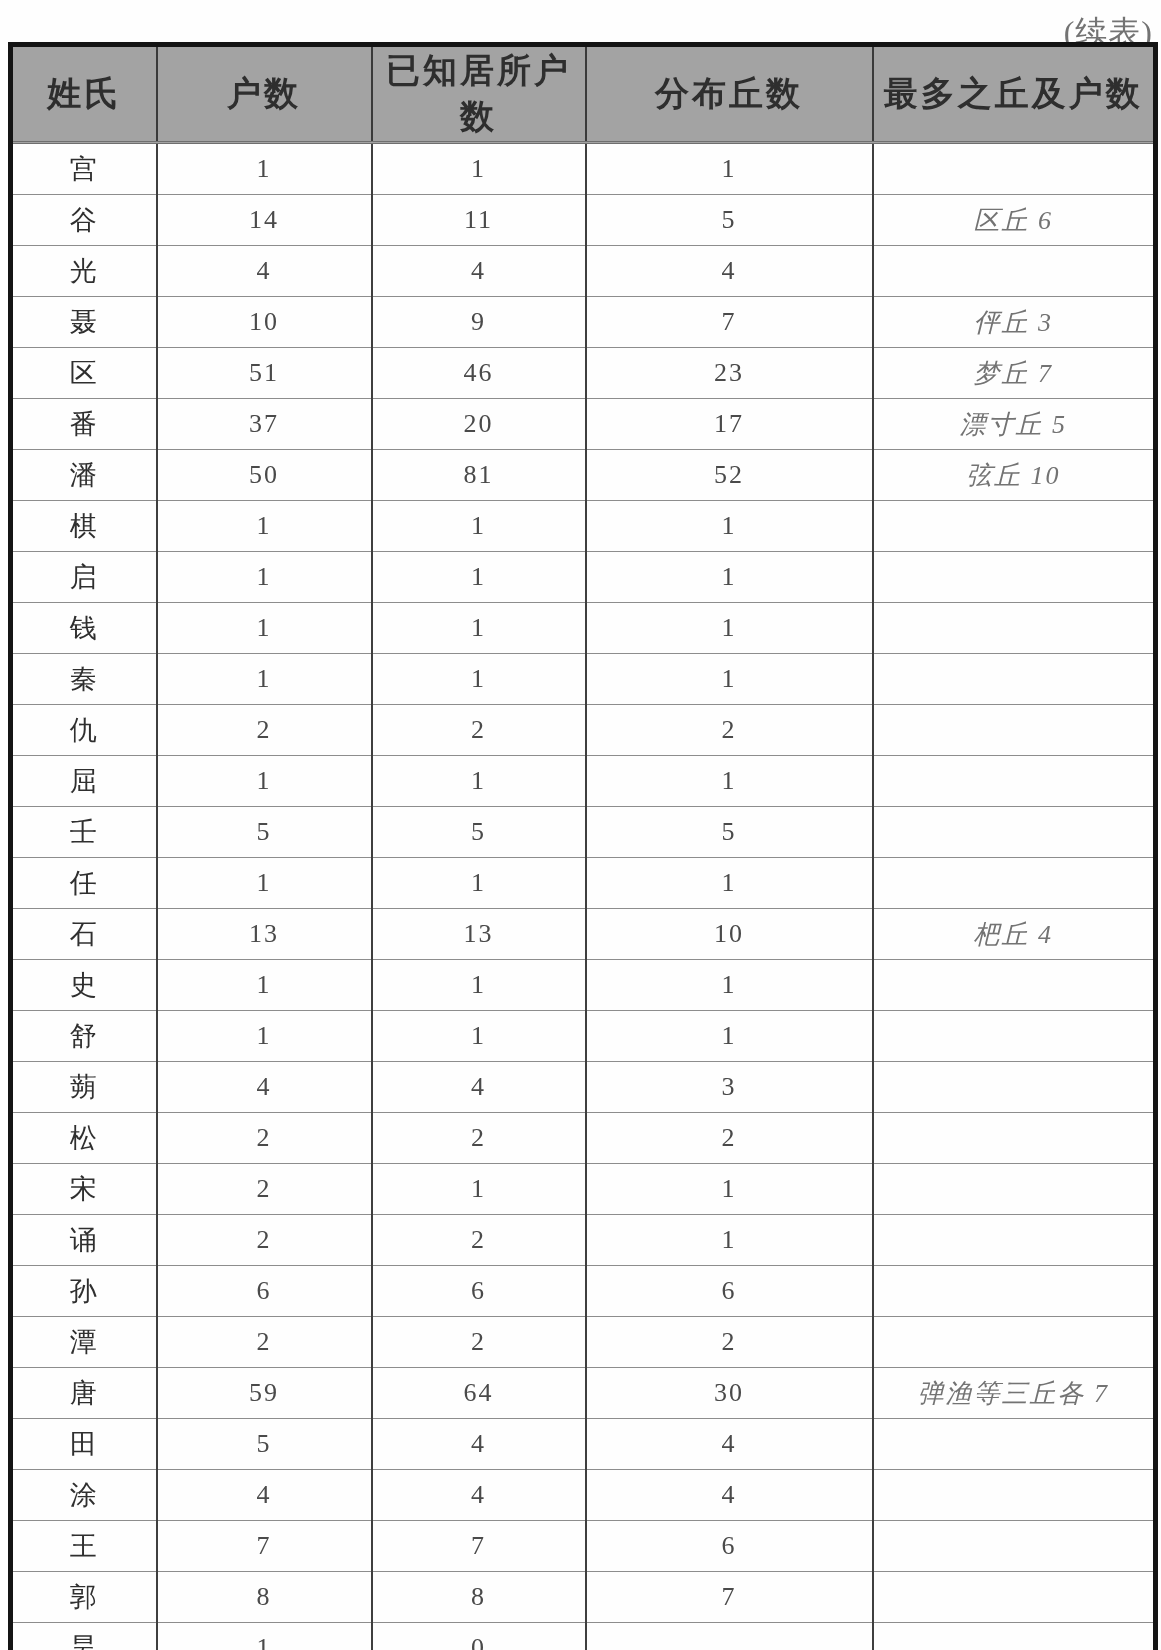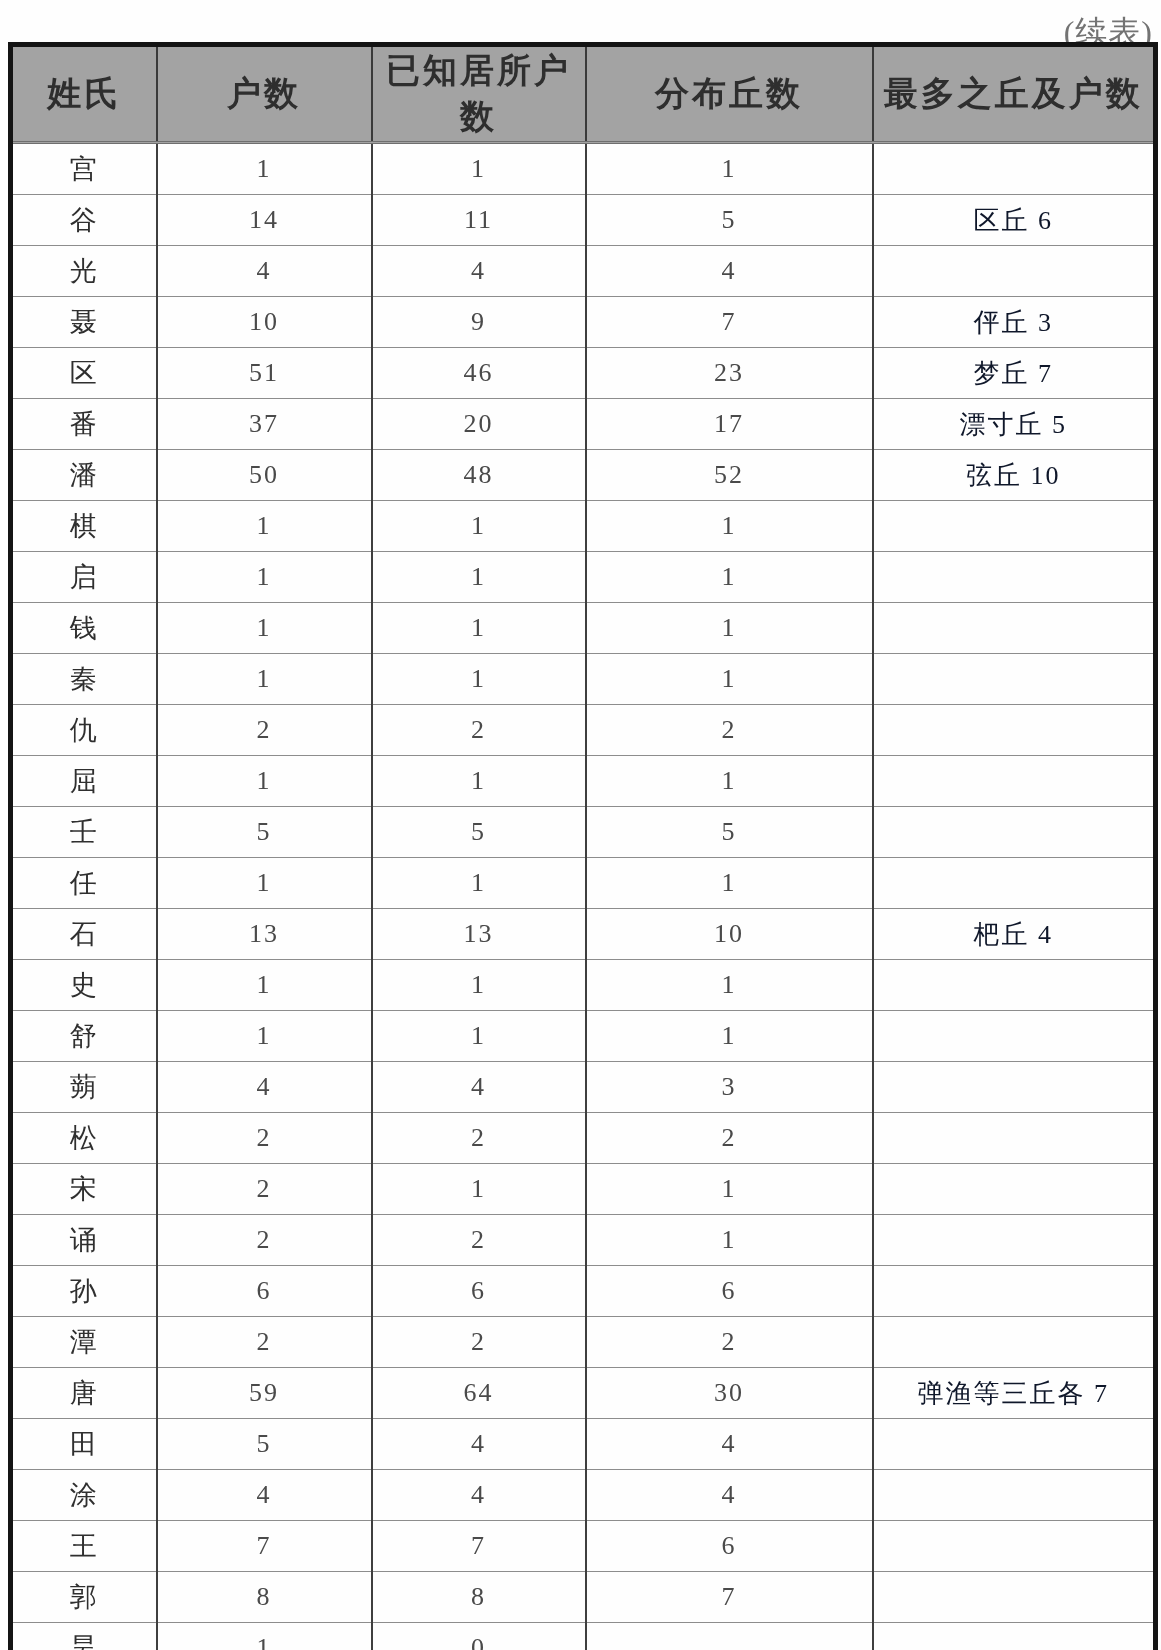--- a/index.html
+++ b/index.html
@@ -68,21 +68,22 @@
   tbody tr:first-child td { border-top: none; }
   tbody td.surname {
     color: #2f2f2f;
     font-size: 27px;
   }
   tbody td.num {
     color: #4a4a4a;
     font-family: "Liberation Serif", "DejaVu Serif", serif;
   }
   tbody td.tophill {
-    color: #0f172a;
+    color: #737373;
+    font-style: italic;
   }
 </style>
 </head>
 <body>
 
 <div class="page">
 
   <div class="continued">(续表)</div>
 
   <table class="main-table">
@@ -141,21 +142,21 @@
         <tr>
           <td class="surname">番</td>
           <td class="num">37</td>
           <td class="num">20</td>
           <td class="num">17</td>
           <td class="tophill">漂寸丘 5</td>
         </tr>
         <tr>
           <td class="surname">潘</td>
           <td class="num">50</td>
-          <td class="num">48</td>
+          <td class="num">81</td>
           <td class="num">52</td>
           <td class="tophill">弦丘 10</td>
         </tr>
         <tr>
           <td class="surname">棋</td>
           <td class="num">1</td>
           <td class="num">1</td>
           <td class="num">1</td>
           <td class="tophill"></td>
         </tr>

